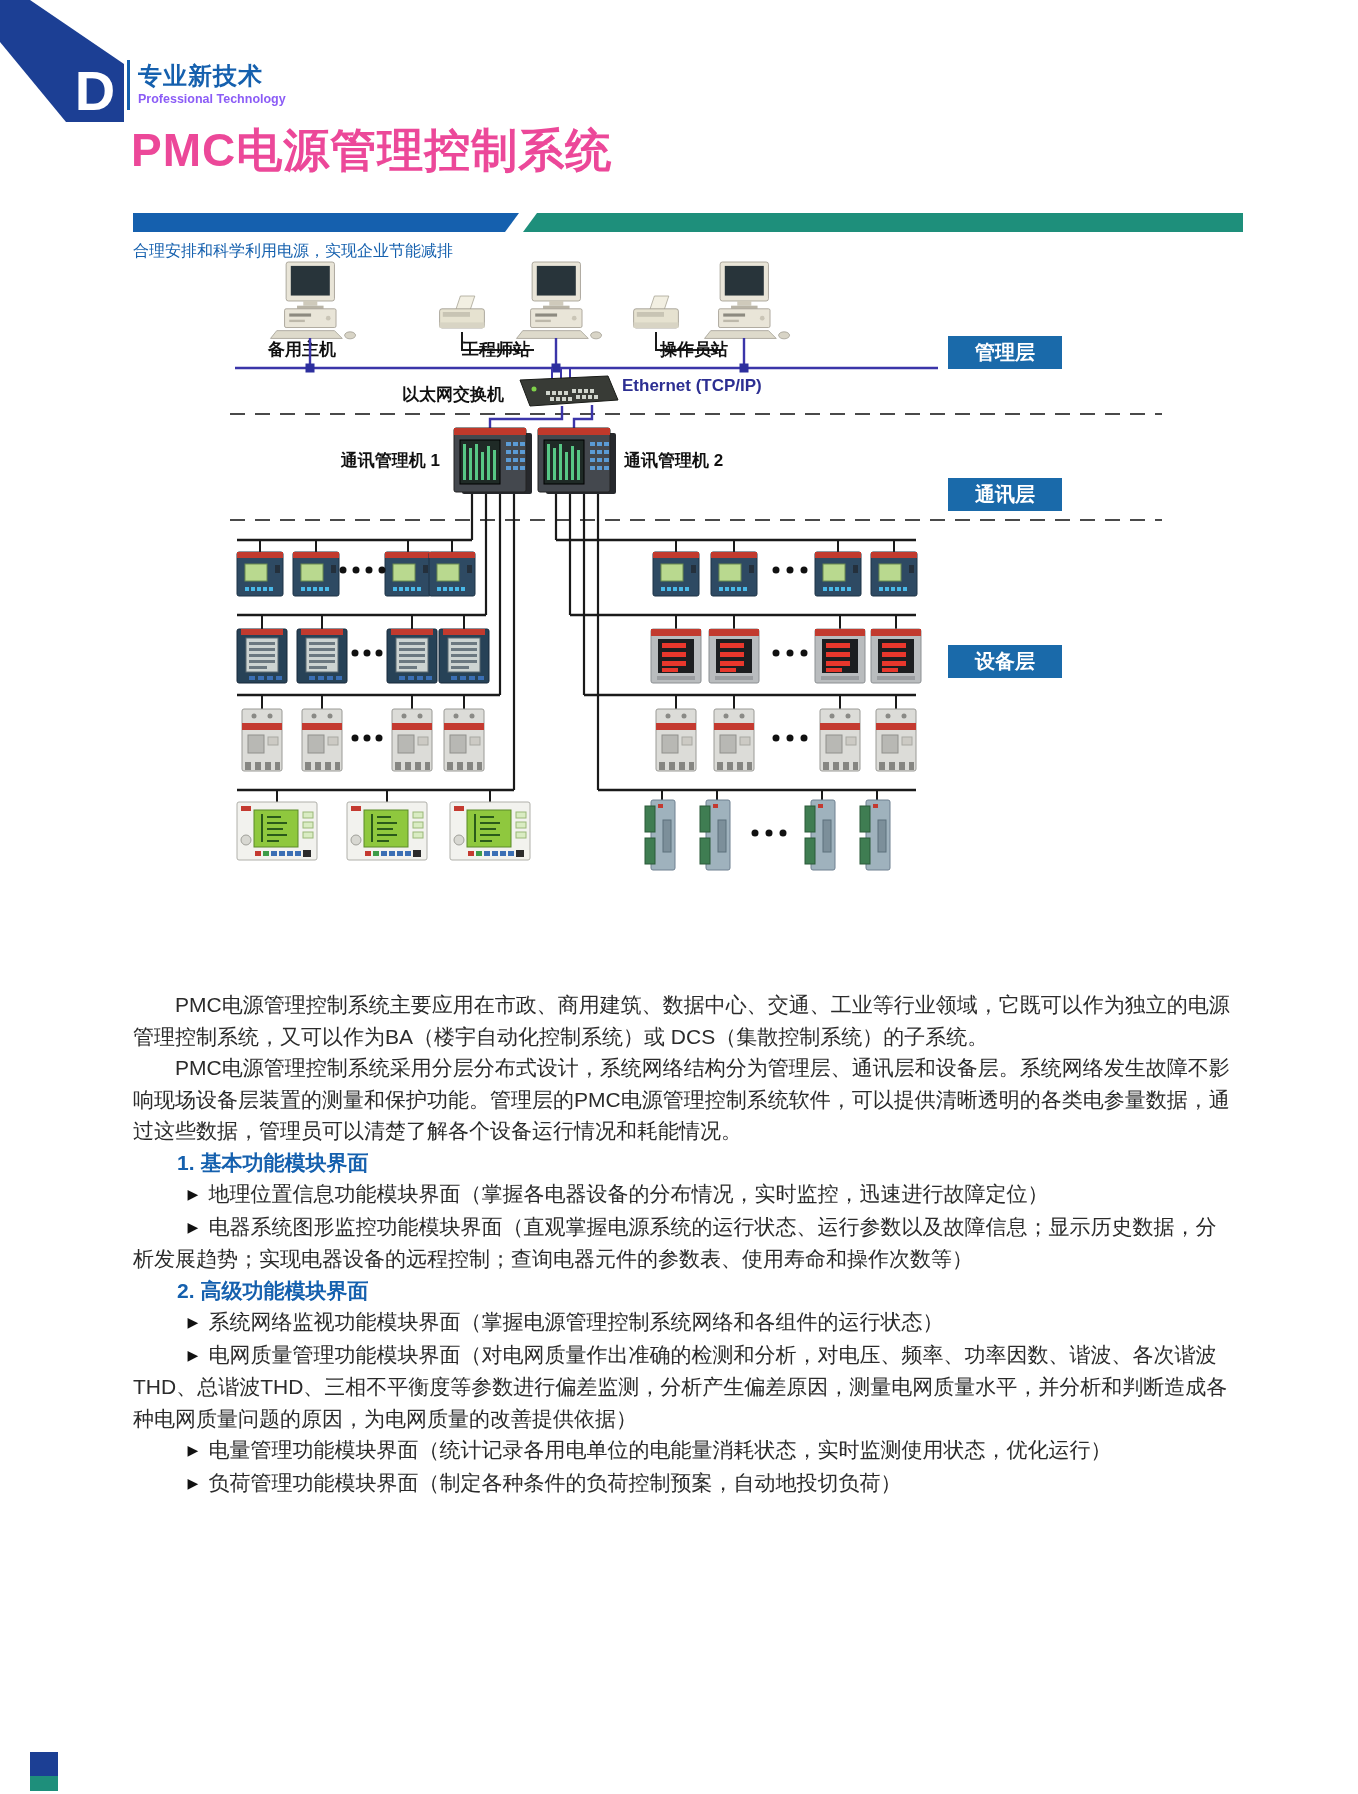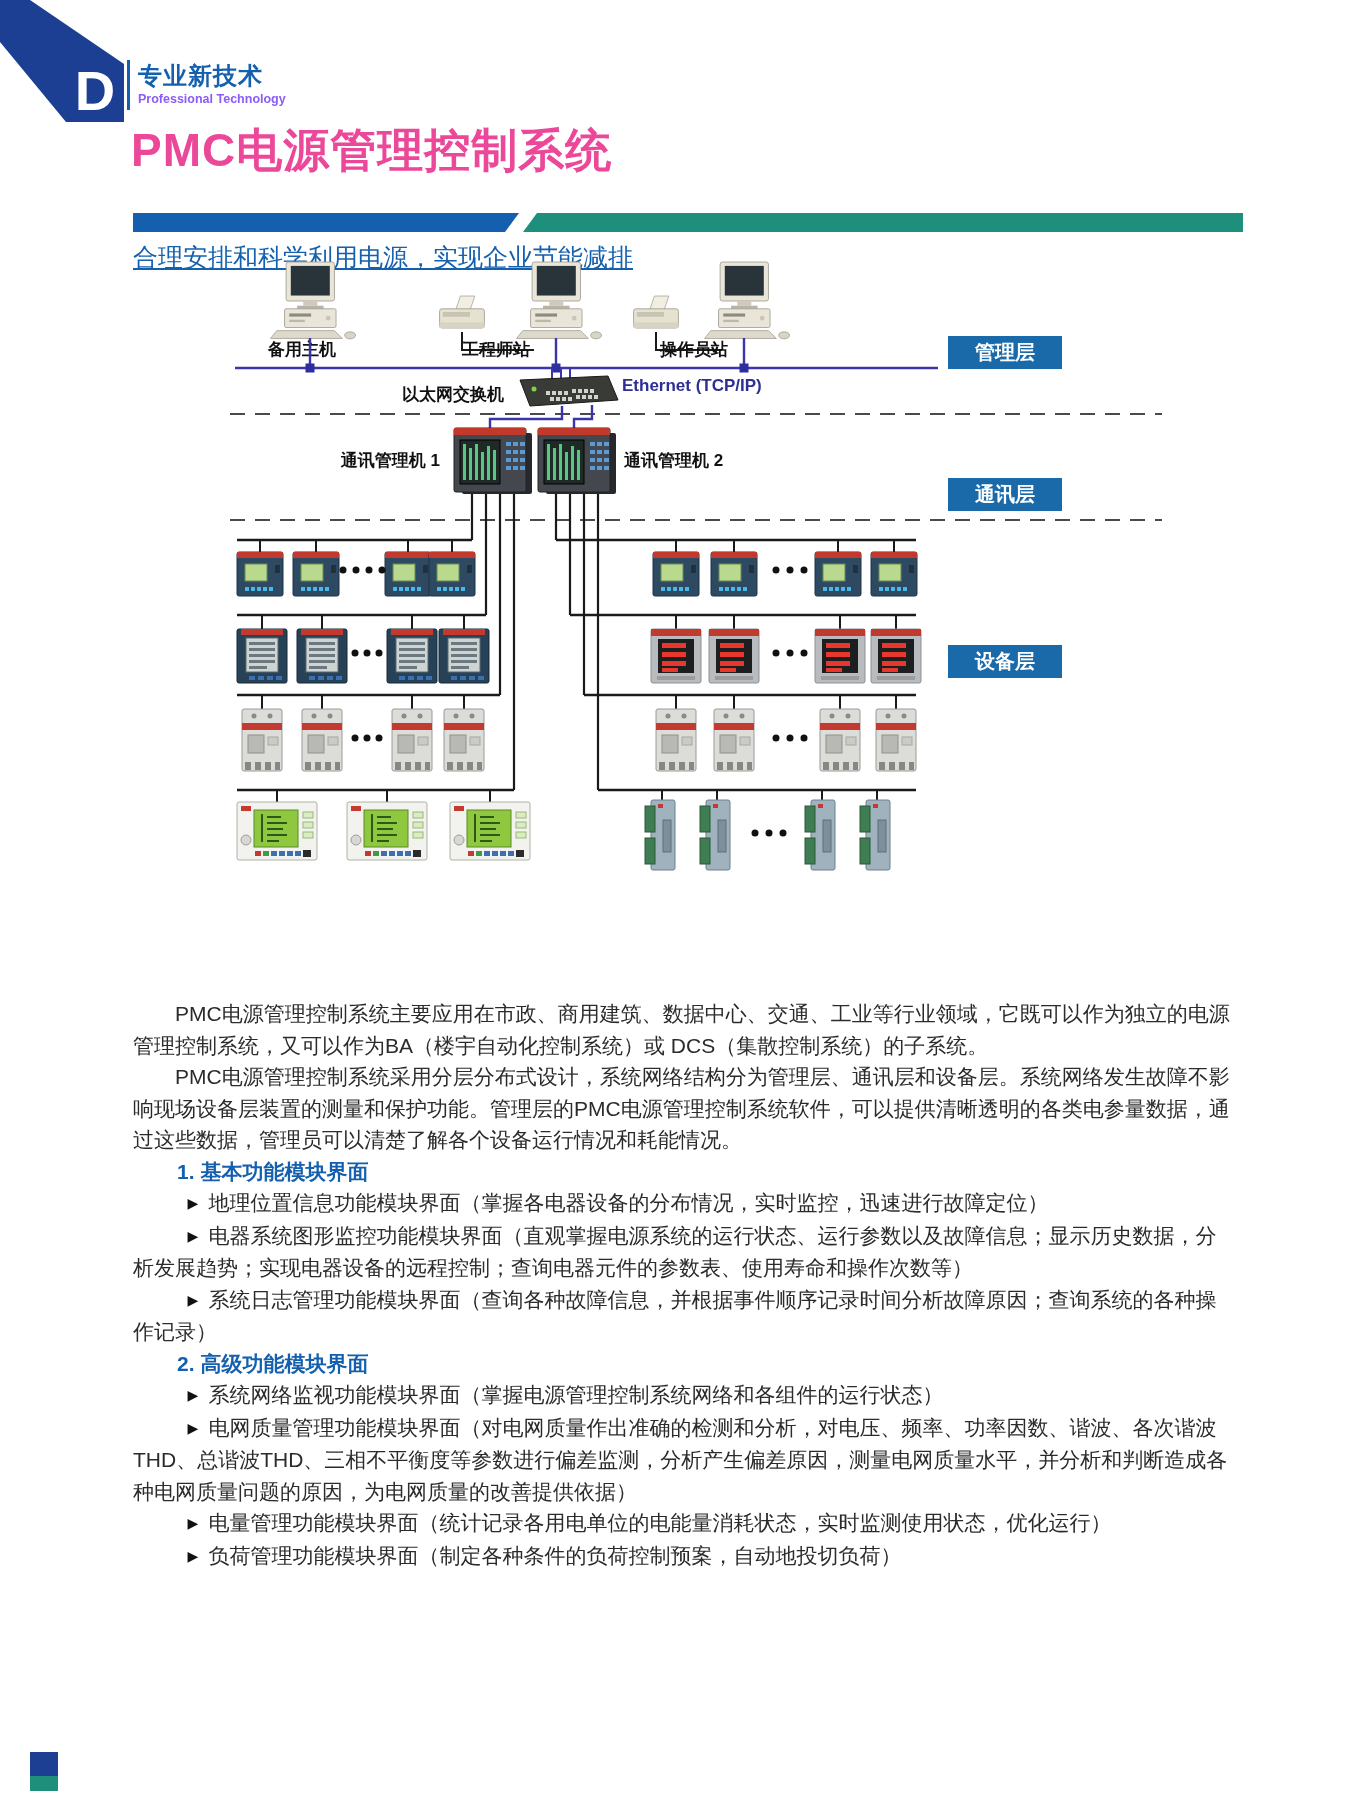--- a/index.html
+++ b/index.html
@@ -11,28 +11,28 @@
   
   #logo-svg{position:absolute;left:0;top:0;}
   #brand-cn{position:absolute;left:138px;top:60px;font-size:24px;font-weight:bold;color:#1560ae;letter-spacing:1px;}
   #brand-en{position:absolute;left:138px;top:92px;font-size:12.5px;font-weight:bold;color:#8b5cf6;}
   #brand-divider{position:absolute;left:127px;top:60px;width:3px;height:50px;background:#1560ae;}
   #page-title{position:absolute;left:131px;top:120px;font-size:46px;font-weight:900;color:#ec4899;letter-spacing:1px;}
   #bar-blue{position:absolute;left:133px;top:213px;width:386px;height:19px;background:#1560ae;
     clip-path:polygon(0 0,100% 0,calc(100% - 14px) 100%,0 100%);}
   #bar-teal{position:absolute;left:523px;top:213px;width:720px;height:19px;background:#1e8f7b;
     clip-path:polygon(14px 0,100% 0,100% 100%,0 100%);}
-  #subtitle{position:absolute;left:133px;top:241px;font-size:25px;color:#1560ae;text-decoration:underline;}
+  #subtitle{position:absolute;left:133px;top:241px;font-size:16px;color:#1560ae;}
   
   #diagram{position:absolute;left:0;top:0;}
   .st-label{font-size:17px;font-weight:bold;fill:#111;}
   .eth-label{font-size:17px;font-weight:bold;fill:#2d2f92;}
   .badge-label{font-size:20px;font-weight:bold;fill:#ffffff;}
   
-  #body-text{position:absolute;left:133px;top:989px;width:1098px;font-size:21px;line-height:31.5px;color:#2b2b2b;margin-top:9px;}
+  #body-text{position:absolute;left:133px;top:989px;width:1098px;font-size:21px;line-height:31.5px;color:#2b2b2b;}
   #body-text p{margin:0;}
   p.para{text-indent:2em;}
   p.heading{text-indent:2.1em;color:#1560ae;font-weight:bold;}
   p.bullet{text-indent:2.6em;}
   .mk{font-size:14px;margin-right:10px;vertical-align:2px;color:#111;}
   
   #corner-blue{position:absolute;left:30px;top:1752px;width:28px;height:24px;background:#1c3f94;}
   #corner-teal{position:absolute;left:30px;top:1776px;width:28px;height:15px;background:#1e8f7b;}
 </style>
 </head>
@@ -430,21 +430,20 @@
   </g>
 </svg>
 
 <div id="body-text">
   <p class="para">PMC电源管理控制系统主要应用在市政、商用建筑、数据中心、交通、工业等行业领域，它既可以作为独立的电源管理控制系统，又可以作为BA（楼宇自动化控制系统）或 DCS（集散控制系统）的子系统。</p>
   <p class="para">PMC电源管理控制系统采用分层分布式设计，系统网络结构分为管理层、通讯层和设备层。系统网络发生故障不影响现场设备层装置的测量和保护功能。管理层的PMC电源管理控制系统软件，可以提供清晰透明的各类电参量数据，通过这些数据，管理员可以清楚了解各个设备运行情况和耗能情况。</p>
 
   <p class="heading">1. 基本功能模块界面</p>
   <p class="bullet"><span class="mk">▶</span><span>地理位置信息功能模块界面（掌握各电器设备的分布情况，实时监控，迅速进行故障定位）</span></p>
   <p class="bullet"><span class="mk">▶</span><span>电器系统图形监控功能模块界面（直观掌握电源系统的运行状态、运行参数以及故障信息；显示历史数据，分析发展趋势；实现电器设备的远程控制；查询电器元件的参数表、使用寿命和操作次数等）</span></p>
-  <p class="bullet"><span class="mk">▶</span><span>系统日志管理功能模块界面（查询各种故障信息，并根据事件顺序记录时间分析故障原因；查询系统的各种操作记录）</span></p>
 
   <p class="heading">2. 高级功能模块界面</p>
   <p class="bullet"><span class="mk">▶</span><span>系统网络监视功能模块界面（掌握电源管理控制系统网络和各组件的运行状态）</span></p>
   <p class="bullet"><span class="mk">▶</span><span>电网质量管理功能模块界面（对电网质量作出准确的检测和分析，对电压、频率、功率因数、谐波、各次谐波THD、总谐波THD、三相不平衡度等参数进行偏差监测，分析产生偏差原因，测量电网质量水平，并分析和判断造成各种电网质量问题的原因，为电网质量的改善提供依据）</span></p>
   <p class="bullet"><span class="mk">▶</span><span>电量管理功能模块界面（统计记录各用电单位的电能量消耗状态，实时监测使用状态，优化运行）</span></p>
   <p class="bullet"><span class="mk">▶</span><span>负荷管理功能模块界面（制定各种条件的负荷控制预案，自动地投切负荷）</span></p>
 </div>
 
 <div id="corner-blue"></div>
 <div id="corner-teal"></div>

